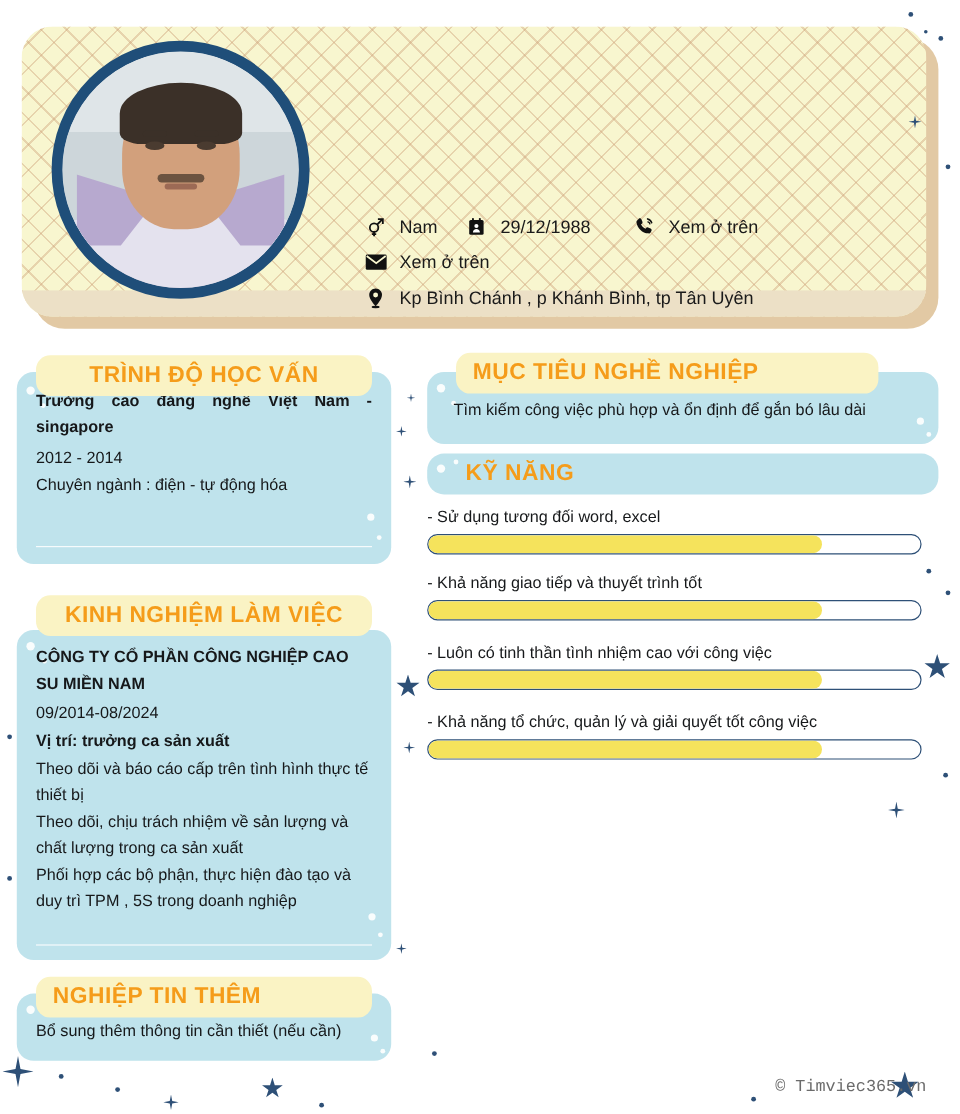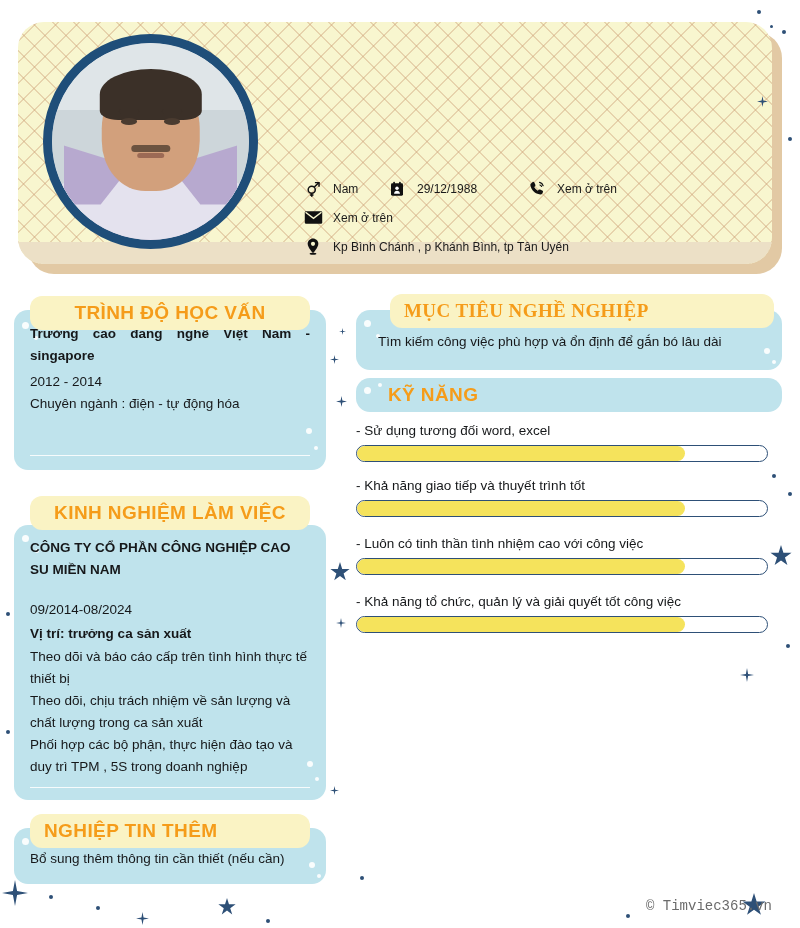--- a/index.html
+++ b/index.html
@@ -180,21 +180,21 @@
     z-index: 3;
   }
   .contact-row {
     display: flex;
     align-items: center;
     margin-bottom: 12px;
   }
   .contact-item {
     display: flex;
     align-items: center;
-    font-size: 12px;
+    font-size: 15px;
     color: #1a1a1a;
   }
   .contact-item .ic {
     width: 22px;
     display: flex;
     justify-content: center;
     align-items: center;
     margin-right: 9px;
     flex: 0 0 22px;
   }
@@ -428,21 +428,21 @@
 
 <div class="card" style="left:14px; top:525px; width:312px; height:275px;padding-left:48px;">
   <div class="dots-deco">
     <div class="wdot" style="left:8px;  top:10px;  width:7px; height:7px;"></div>
     <div class="wdot" style="left:21px; top:24px;  width:4px; height:4px;"></div>
     <div class="wdot" style="left:293px;top:236px; width:6px; height:6px;"></div>
     <div class="wdot" style="left:301px;top:252px; width:4px; height:4px;"></div>
   </div>
   <div class="card-body" style="top:12px;">
     <div class="b">CÔNG TY CỔ PHẦN CÔNG NGHIỆP CAO SU MIỀN NAM</div>
-    <div style="margin-top:18px;">09/2014-08/2024</div>
+    <div style="margin-top:2px;">09/2014-08/2024</div>
     <div class="b" style="margin-top:2px;">Vị trí: trưởng ca sản xuất</div>
     <div style="margin-top:2px;">Theo dõi và báo cáo cấp trên tình hình thực tế thiết bị</div>
     <div>Theo dõi, chịu trách nhiệm về sản lượng và chất lượng trong ca sản xuất</div>
     <div>Phối hợp các bộ phận, thực hiện đào tạo và duy trì TPM , 5S trong doanh nghiệp</div>
   </div>
   <div class="divider" style="bottom:12px;"></div>
 </div>
 <div class="banner center" style="left:30px; top:496px; width:280px;">
   <span class="banner-title">KINH NGHIỆM LÀM VIỆC</span>
 </div>
@@ -465,21 +465,21 @@
   <div class="dots-deco">
     <div class="wdot" style="left:8px;  top:10px;  width:7px; height:7px;"></div>
     <div class="wdot" style="left:20px; top:24px;  width:4px; height:4px;"></div>
     <div class="wdot" style="left:408px;top:38px;  width:6px; height:6px;"></div>
     <div class="wdot" style="left:416px;top:50px;  width:4px; height:4px;"></div>
   </div>
   <div class="card-body" style="top:21px; left:22px;">
     <div>Tìm kiếm công việc phù hợp và ổn định để gắn bó lâu dài</div>
   </div>
 </div>
-<div class="banner left" style="left:390px; top:294px; width:384px;font-family:Liberation Serif, serif;">
+<div class="banner left" style="left:380px; top:294px; width:352px;">
   <span class="banner-title">MỤC TIÊU NGHỀ NGHIỆP</span>
 </div>
 
 <div class="card" style="left:356px; top:378px; width:426px; height:34px;">
   <div class="dots-deco">
     <div class="wdot" style="left:8px;  top:9px;  width:7px; height:7px;"></div>
     <div class="wdot" style="left:22px; top:5px;  width:4px; height:4px;"></div>
   </div>
 </div>
 <div class="banner plain left" style="left:374px; top:378px; width:384px;">

